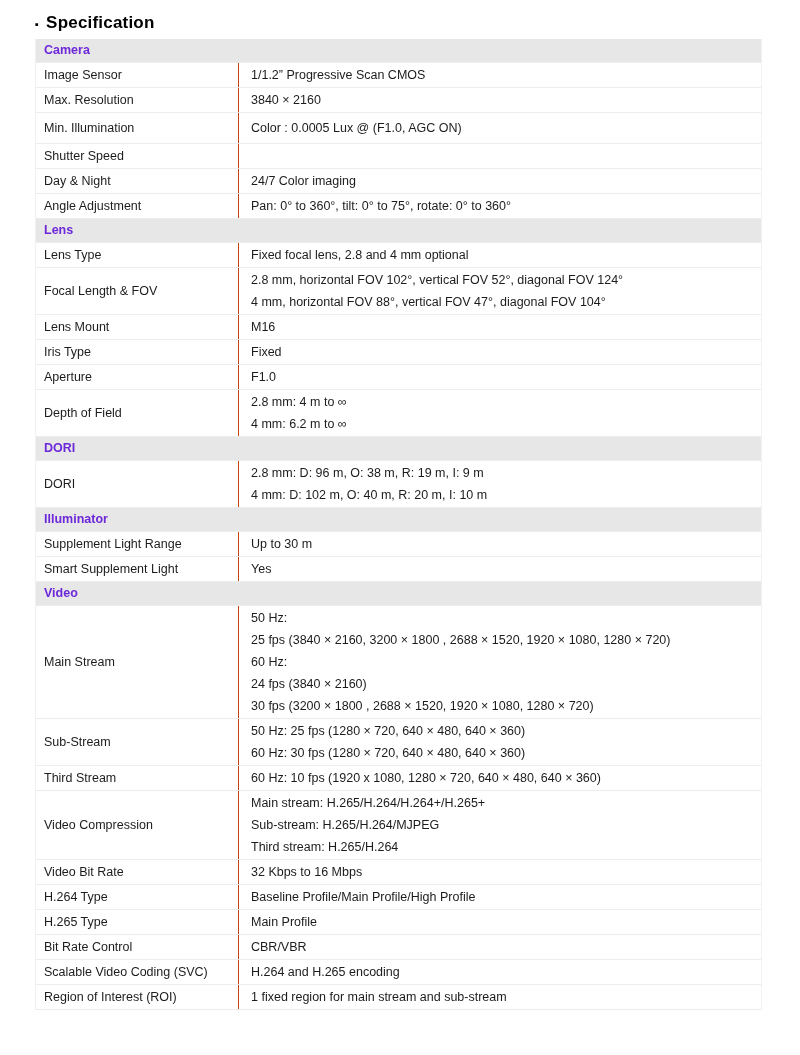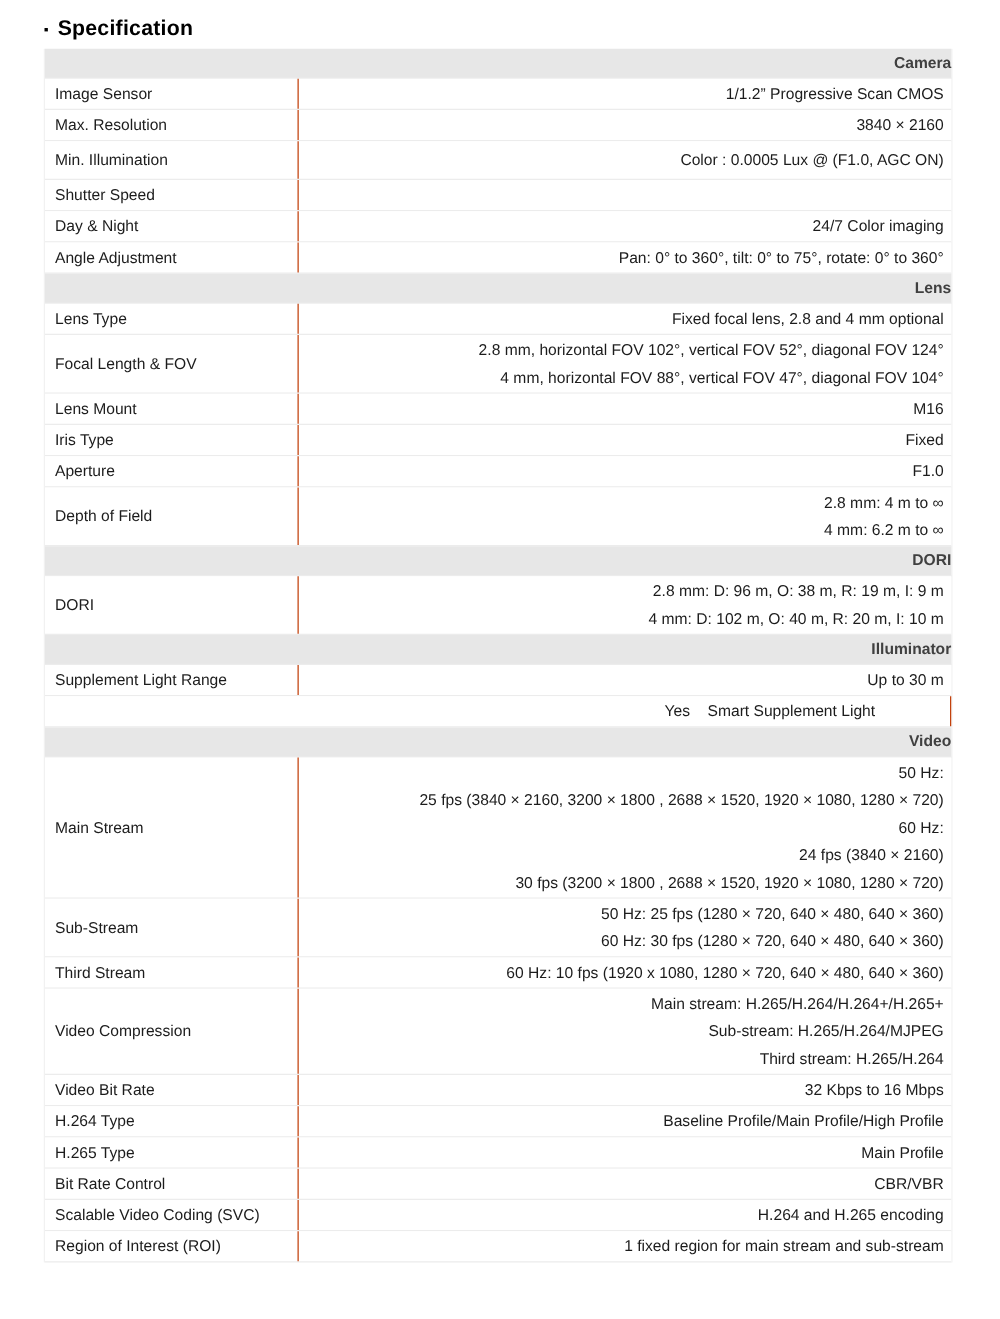--- a/index.html
+++ b/index.html
@@ -33,46 +33,44 @@
   }
   .spec-table {
     width: 100%;
     border-left: 1px solid #f1f1f1;
     border-right: 1px solid #f1f1f1;
     font-size: 12.5px;
   }
   .sec-header {
     background: #e7e7e7;
     font-weight: bold;
-    color: #404040;
+    color: #6d28d9;
     line-height: 21px;
     padding: 1px 0 1px 8px;
     border-bottom: 1px solid #ececec;
-    text-align: right;
   }
   .row {
     display: flex;
     border-bottom: 1px solid #ececec;
     background: #ffffff;
   }
   .cell { line-height: 22px; padding-top: 1px; padding-bottom: 1px; }
   .cell.label {
     width: 203px;
     flex: 0 0 203px;
     padding-left: 8px;
     padding-right: 6px;
     border-right: 1px solid #c2410c;
     display: flex;
     align-items: center;
   }
   .cell.value {
     flex: 1 1 auto;
     padding-left: 12px;
     padding-right: 6px;
-    text-align: right;
   }
   .row.tall .cell { padding-top: 4px; padding-bottom: 4px; }
   .line { white-space: nowrap; }
 </style>
 </head>
 <body>
 
 <div class="page">
   <div class="page-title">
     <span class="bullet">▪</span>
@@ -161,24 +159,24 @@
         </div>
       </div>
       <div class="sec-header">Illuminator</div>
       <div class="row">
         <div class="cell label">Supplement Light Range</div>
         <div class="cell value">
           <div class="line">Up to 30 m</div>
         </div>
       </div>
       <div class="row">
+        <div class="cell label">Smart Supplement Light</div>
         <div class="cell value">
           <div class="line">Yes</div>
         </div>
-        <div class="cell label">Smart Supplement Light</div>
       </div>
       <div class="sec-header">Video</div>
       <div class="row">
         <div class="cell label">Main Stream</div>
         <div class="cell value">
           <div class="line">50 Hz:</div>
           <div class="line">25 fps (3840 × 2160, 3200 × 1800 , 2688 × 1520, 1920 × 1080, 1280 × 720)</div>
           <div class="line">60 Hz:</div>
           <div class="line">24 fps (3840 × 2160)</div>
           <div class="line">30 fps (3200 × 1800 , 2688 × 1520, 1920 × 1080, 1280 × 720)</div>

